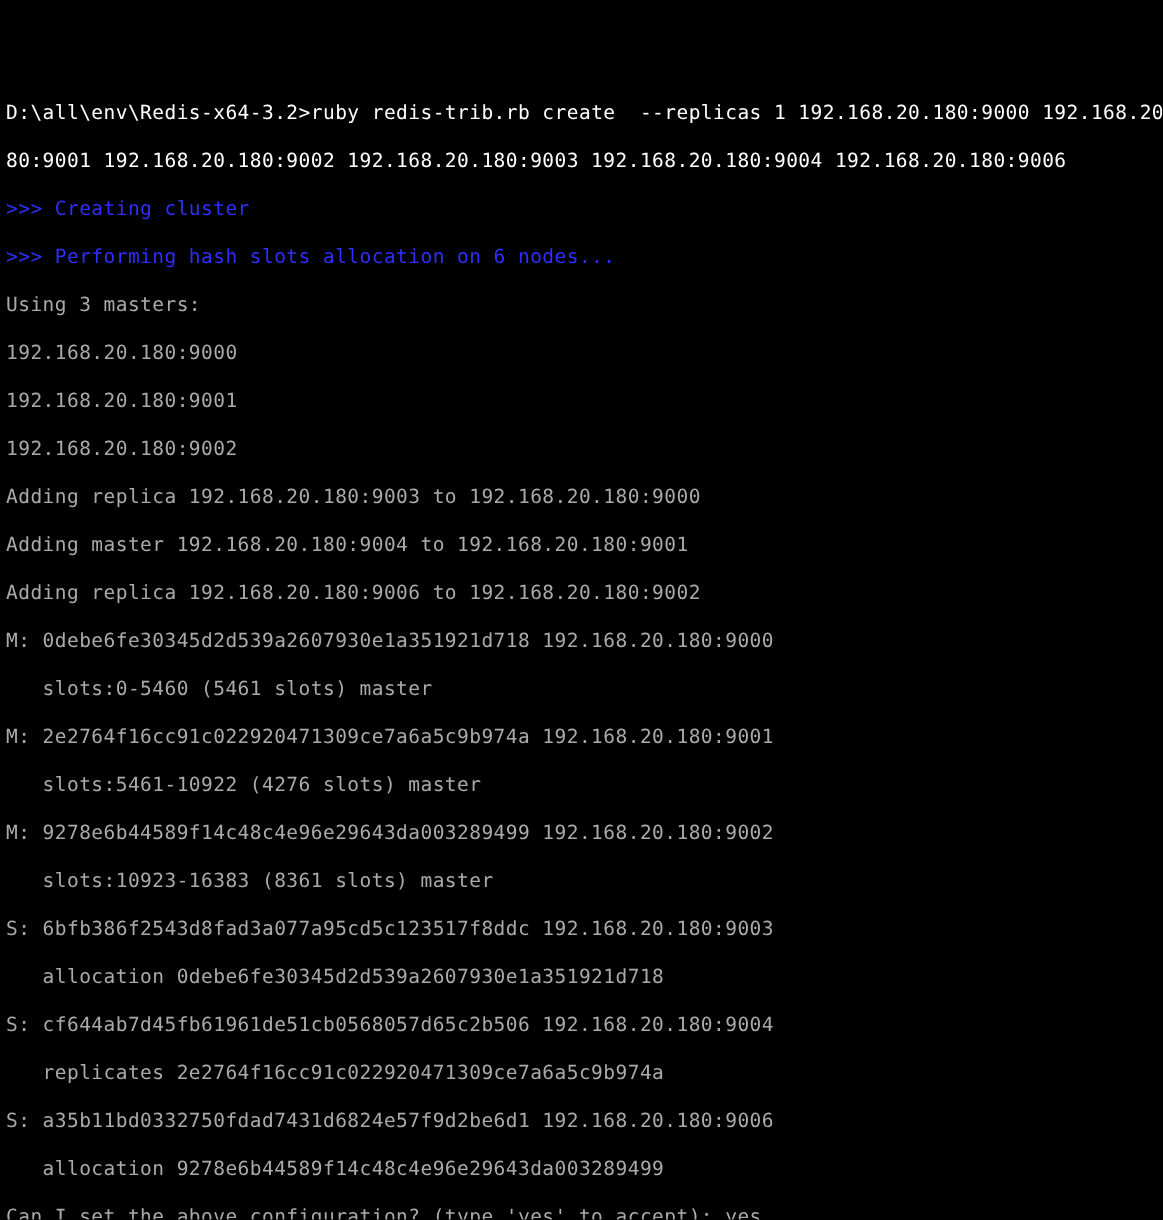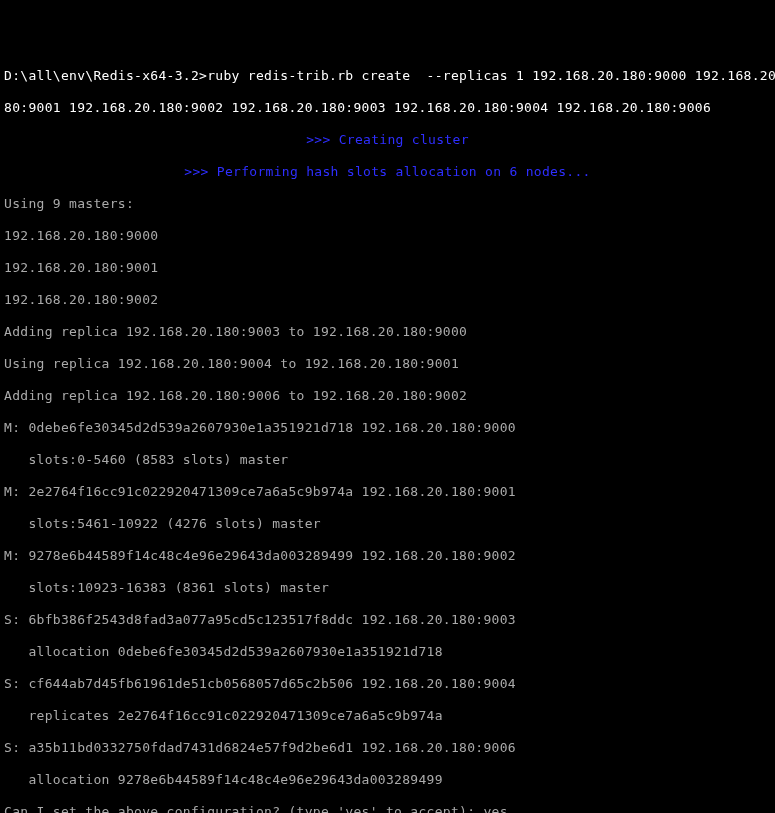--- a/index.html
+++ b/index.html
@@ -12,40 +12,40 @@
     padding: 4px;
     white-space: pre;
     width: 775px;
     height: 813px;
     overflow: hidden;
     letter-spacing: 0.3px;
   }
   .line { display: block; }
   .white { color: #ffffff; }
   .gray  { color: #aaaaaa; }
-  .blue  { color: #2e2eff; text-align: center; }
+  .blue  { color: #2e2eff; }
 </style>
 </head>
 <body>
 
 
 
 <span class="line white"><span>D:\all\env\Redis-x64-3.2&gt;</span><span>ruby redis-trib.rb create  --replicas 1 192.168.20.180:9000 192.168.20.1</span></span>
 <span class="line white">80:9001 192.168.20.180:9002 192.168.20.180:9003 192.168.20.180:9004 192.168.20.180:9006</span>
 <span class="line blue">&gt;&gt;&gt; Creating cluster</span>
 <span class="line blue">&gt;&gt;&gt; Performing hash slots allocation on 6 nodes...</span>
-<span class="line gray">Using 9 masters:</span>
+<span class="line gray">Using 3 masters:</span>
 <span class="line gray">192.168.20.180:9000</span>
 <span class="line gray">192.168.20.180:9001</span>
 <span class="line gray">192.168.20.180:9002</span>
 <span class="line gray">Adding replica 192.168.20.180:9003 to 192.168.20.180:9000</span>
-<span class="line gray">Using replica 192.168.20.180:9004 to 192.168.20.180:9001</span>
+<span class="line gray">Adding master 192.168.20.180:9004 to 192.168.20.180:9001</span>
 <span class="line gray">Adding replica 192.168.20.180:9006 to 192.168.20.180:9002</span>
 <span class="line gray">M: 0debe6fe30345d2d539a2607930e1a351921d718 192.168.20.180:9000</span>
-<span class="line gray">   slots:0-5460 (8583 slots) master</span>
+<span class="line gray">   slots:0-5460 (5461 slots) master</span>
 <span class="line gray">M: 2e2764f16cc91c022920471309ce7a6a5c9b974a 192.168.20.180:9001</span>
 <span class="line gray">   slots:5461-10922 (4276 slots) master</span>
 <span class="line gray">M: 9278e6b44589f14c48c4e96e29643da003289499 192.168.20.180:9002</span>
 <span class="line gray">   slots:10923-16383 (8361 slots) master</span>
 <span class="line gray">S: 6bfb386f2543d8fad3a077a95cd5c123517f8ddc 192.168.20.180:9003</span>
 <span class="line gray">   allocation 0debe6fe30345d2d539a2607930e1a351921d718</span>
 <span class="line gray">S: cf644ab7d45fb61961de51cb0568057d65c2b506 192.168.20.180:9004</span>
 <span class="line gray">   replicates 2e2764f16cc91c022920471309ce7a6a5c9b974a</span>
 <span class="line gray">S: a35b11bd0332750fdad7431d6824e57f9d2be6d1 192.168.20.180:9006</span>
 <span class="line gray">   allocation 9278e6b44589f14c48c4e96e29643da003289499</span>

